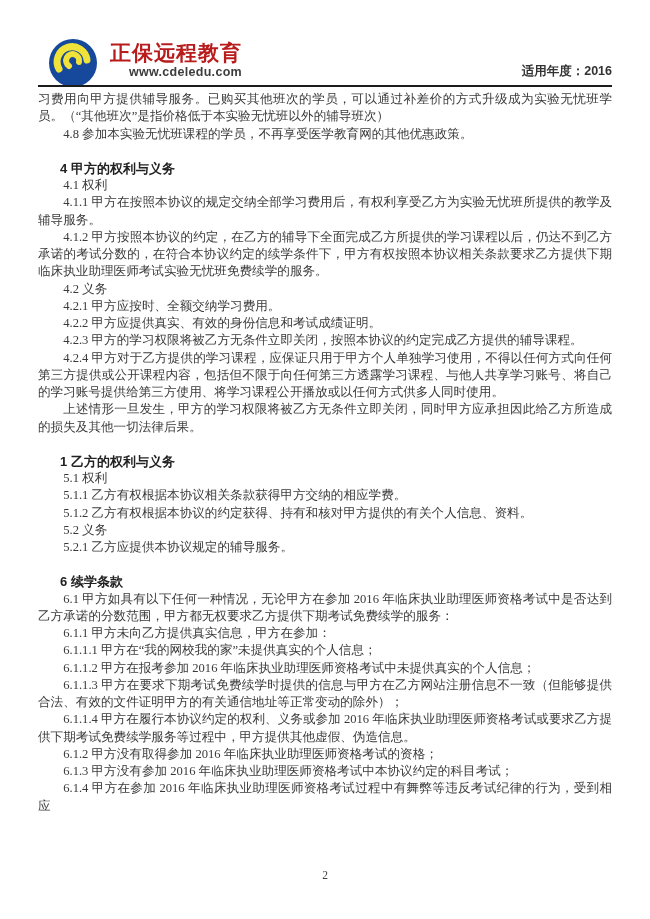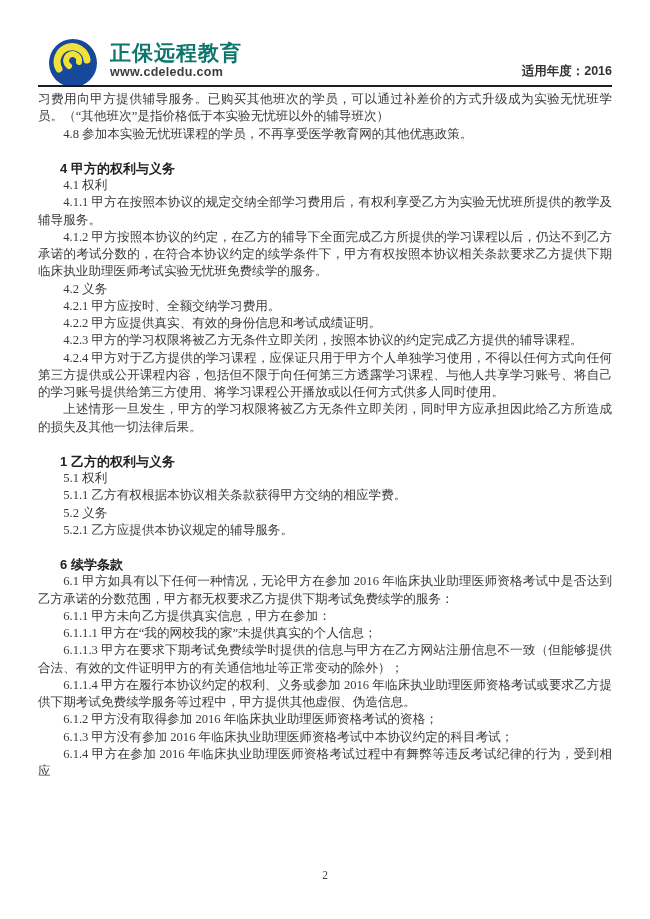--- a/index.html
+++ b/index.html
@@ -15,31 +15,32 @@
   }
   
   .header { position: absolute; left: 48px; top: 36px; right: 38px; height: 50px; }
   .logo { position: absolute; left: 0; top: 2px; width: 50px; height: 50px; }
   .brand { position: absolute; left: 62px; top: 4px; }
   .brand-name {
     font-family: "Liberation Sans", "DejaVu Sans", sans-serif;
     font-weight: bold;
     font-size: 21px;
     line-height: 25px;
-    color: #0f766e;
+    color: #b91c1c;
     letter-spacing: 1px;
     white-space: nowrap;
   }
   .brand-url {
     font-family: "Liberation Sans", "DejaVu Sans", sans-serif;
     font-weight: bold;
     font-size: 12.5px;
     line-height: 15px;
     color: #3d3d3d;
     letter-spacing: 0.3px;
+    text-align: right;
   }
   .year-label {
     position: absolute;
     right: 38px;
     top: 63px;
     font-family: "Liberation Sans", "DejaVu Sans", sans-serif;
     font-weight: bold;
     font-size: 12.5px;
     color: #333333;
     white-space: nowrap;
@@ -114,26 +115,28 @@
       <p class="body indent">4.1.2 甲方按照本协议的约定，在乙方的辅导下全面完成乙方所提供的学习课程以后，仍达不到乙方承诺的考试分数的，在符合本协议约定的续学条件下，甲方有权按照本协议相关条款要求乙方提供下期临床执业助理医师考试实验无忧班免费续学的服务。</p>
       <p class="body indent">4.2 义务</p>
       <p class="body indent">4.2.1 甲方应按时、全额交纳学习费用。</p>
       <p class="body indent">4.2.2 甲方应提供真实、有效的身份信息和考试成绩证明。</p>
       <p class="body indent">4.2.3 甲方的学习权限将被乙方无条件立即关闭，按照本协议的约定完成乙方提供的辅导课程。</p>
       <p class="body indent">4.2.4 甲方对于乙方提供的学习课程，应保证只用于甲方个人单独学习使用，不得以任何方式向任何第三方提供或公开课程内容，包括但不限于向任何第三方透露学习课程、与他人共享学习账号、将自己的学习账号提供给第三方使用、将学习课程公开播放或以任何方式供多人同时使用。</p>
       <p class="body indent">上述情形一旦发生，甲方的学习权限将被乙方无条件立即关闭，同时甲方应承担因此给乙方所造成的损失及其他一切法律后果。</p>
       <p class="heading indent">1 乙方的权利与义务</p>
       <p class="body indent">5.1 权利</p>
       <p class="body indent">5.1.1 乙方有权根据本协议相关条款获得甲方交纳的相应学费。</p>
+      <p class="body indent">5.1.2 乙方有权根据本协议的约定获得、持有和核对甲方提供的有关个人信息、资料。</p>
       <p class="body indent">5.2 义务</p>
       <p class="body indent">5.2.1 乙方应提供本协议规定的辅导服务。</p>
       <p class="heading indent">6 续学条款</p>
       <p class="body indent">6.1 甲方如具有以下任何一种情况，无论甲方在参加 2016 年临床执业助理医师资格考试中是否达到乙方承诺的分数范围，甲方都无权要求乙方提供下期考试免费续学的服务：</p>
       <p class="body indent">6.1.1 甲方未向乙方提供真实信息，甲方在参加：</p>
       <p class="body indent">6.1.1.1 甲方在“我的网校我的家”未提供真实的个人信息；</p>
+      <p class="body indent">6.1.1.2 甲方在报考参加 2016 年临床执业助理医师资格考试中未提供真实的个人信息；</p>
       <p class="body indent">6.1.1.3 甲方在要求下期考试免费续学时提供的信息与甲方在乙方网站注册信息不一致（但能够提供合法、有效的文件证明甲方的有关通信地址等正常变动的除外）；</p>
       <p class="body indent">6.1.1.4 甲方在履行本协议约定的权利、义务或参加 2016 年临床执业助理医师资格考试或要求乙方提供下期考试免费续学服务等过程中，甲方提供其他虚假、伪造信息。</p>
       <p class="body indent">6.1.2 甲方没有取得参加 2016 年临床执业助理医师资格考试的资格；</p>
       <p class="body indent">6.1.3 甲方没有参加 2016 年临床执业助理医师资格考试中本协议约定的科目考试；</p>
       <p class="body indent">6.1.4 甲方在参加 2016 年临床执业助理医师资格考试过程中有舞弊等违反考试纪律的行为，受到相应</p>
     </div>
 
   <div class="page-number">2</div>
 
 </div>

